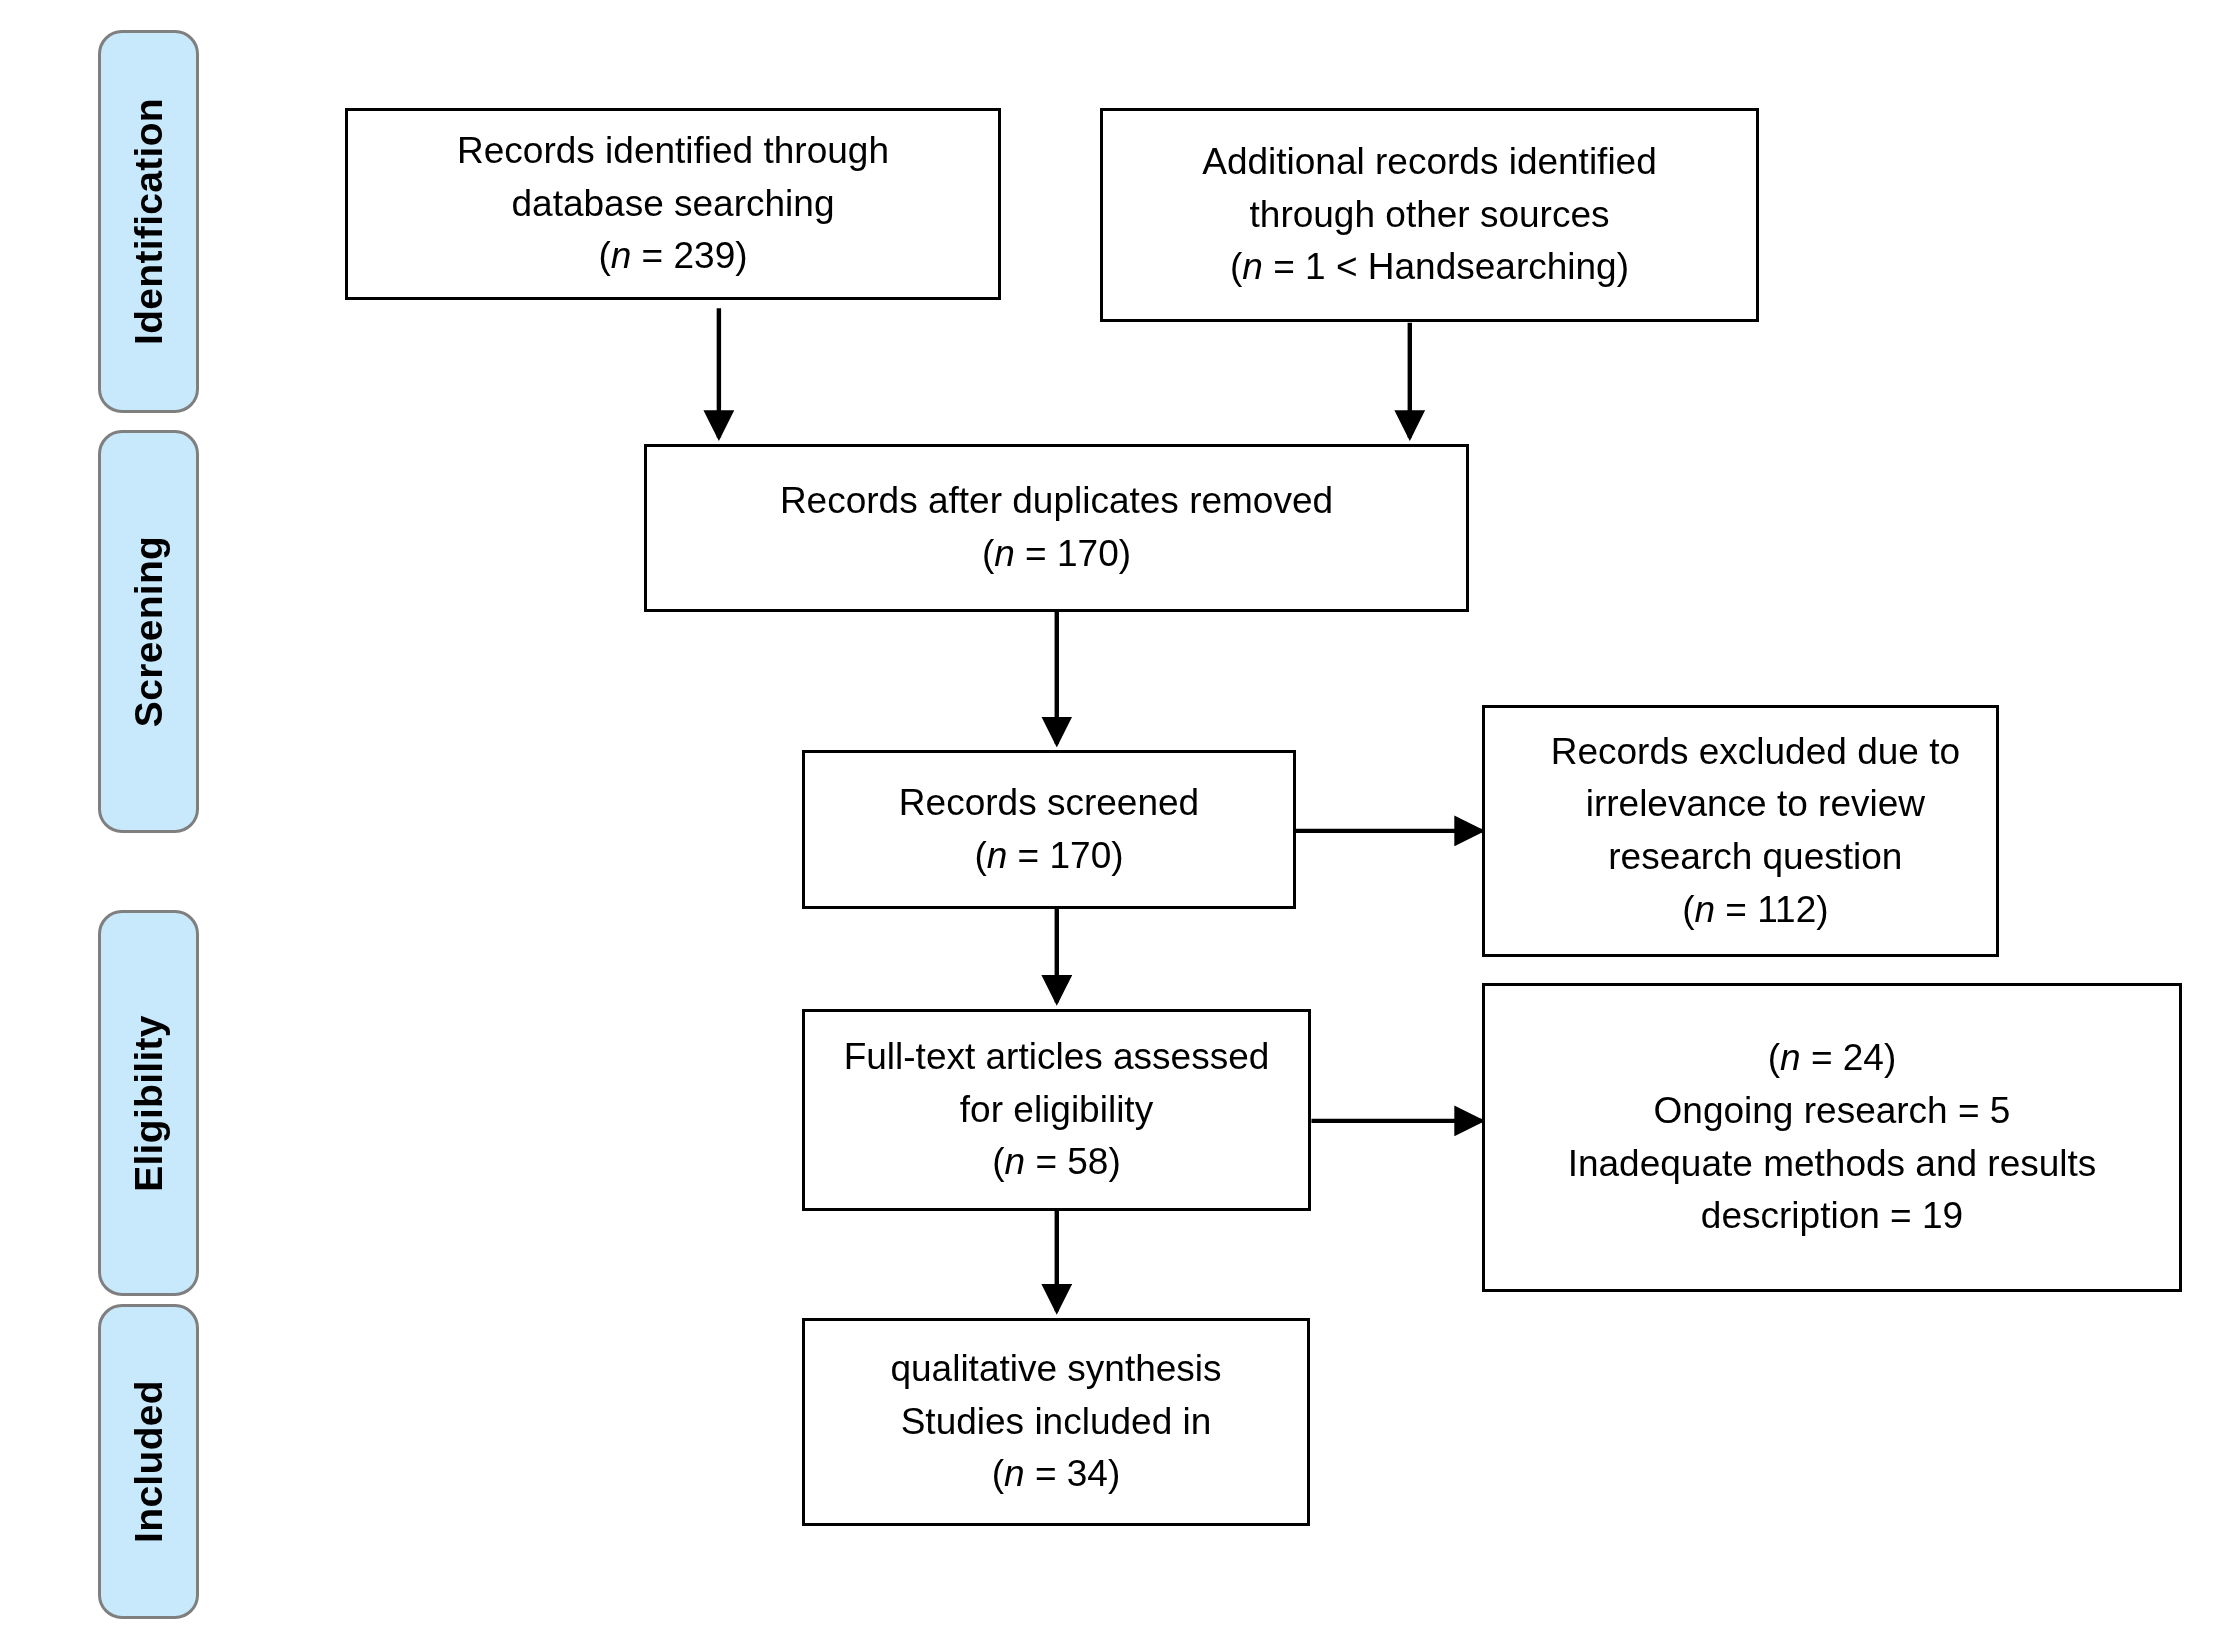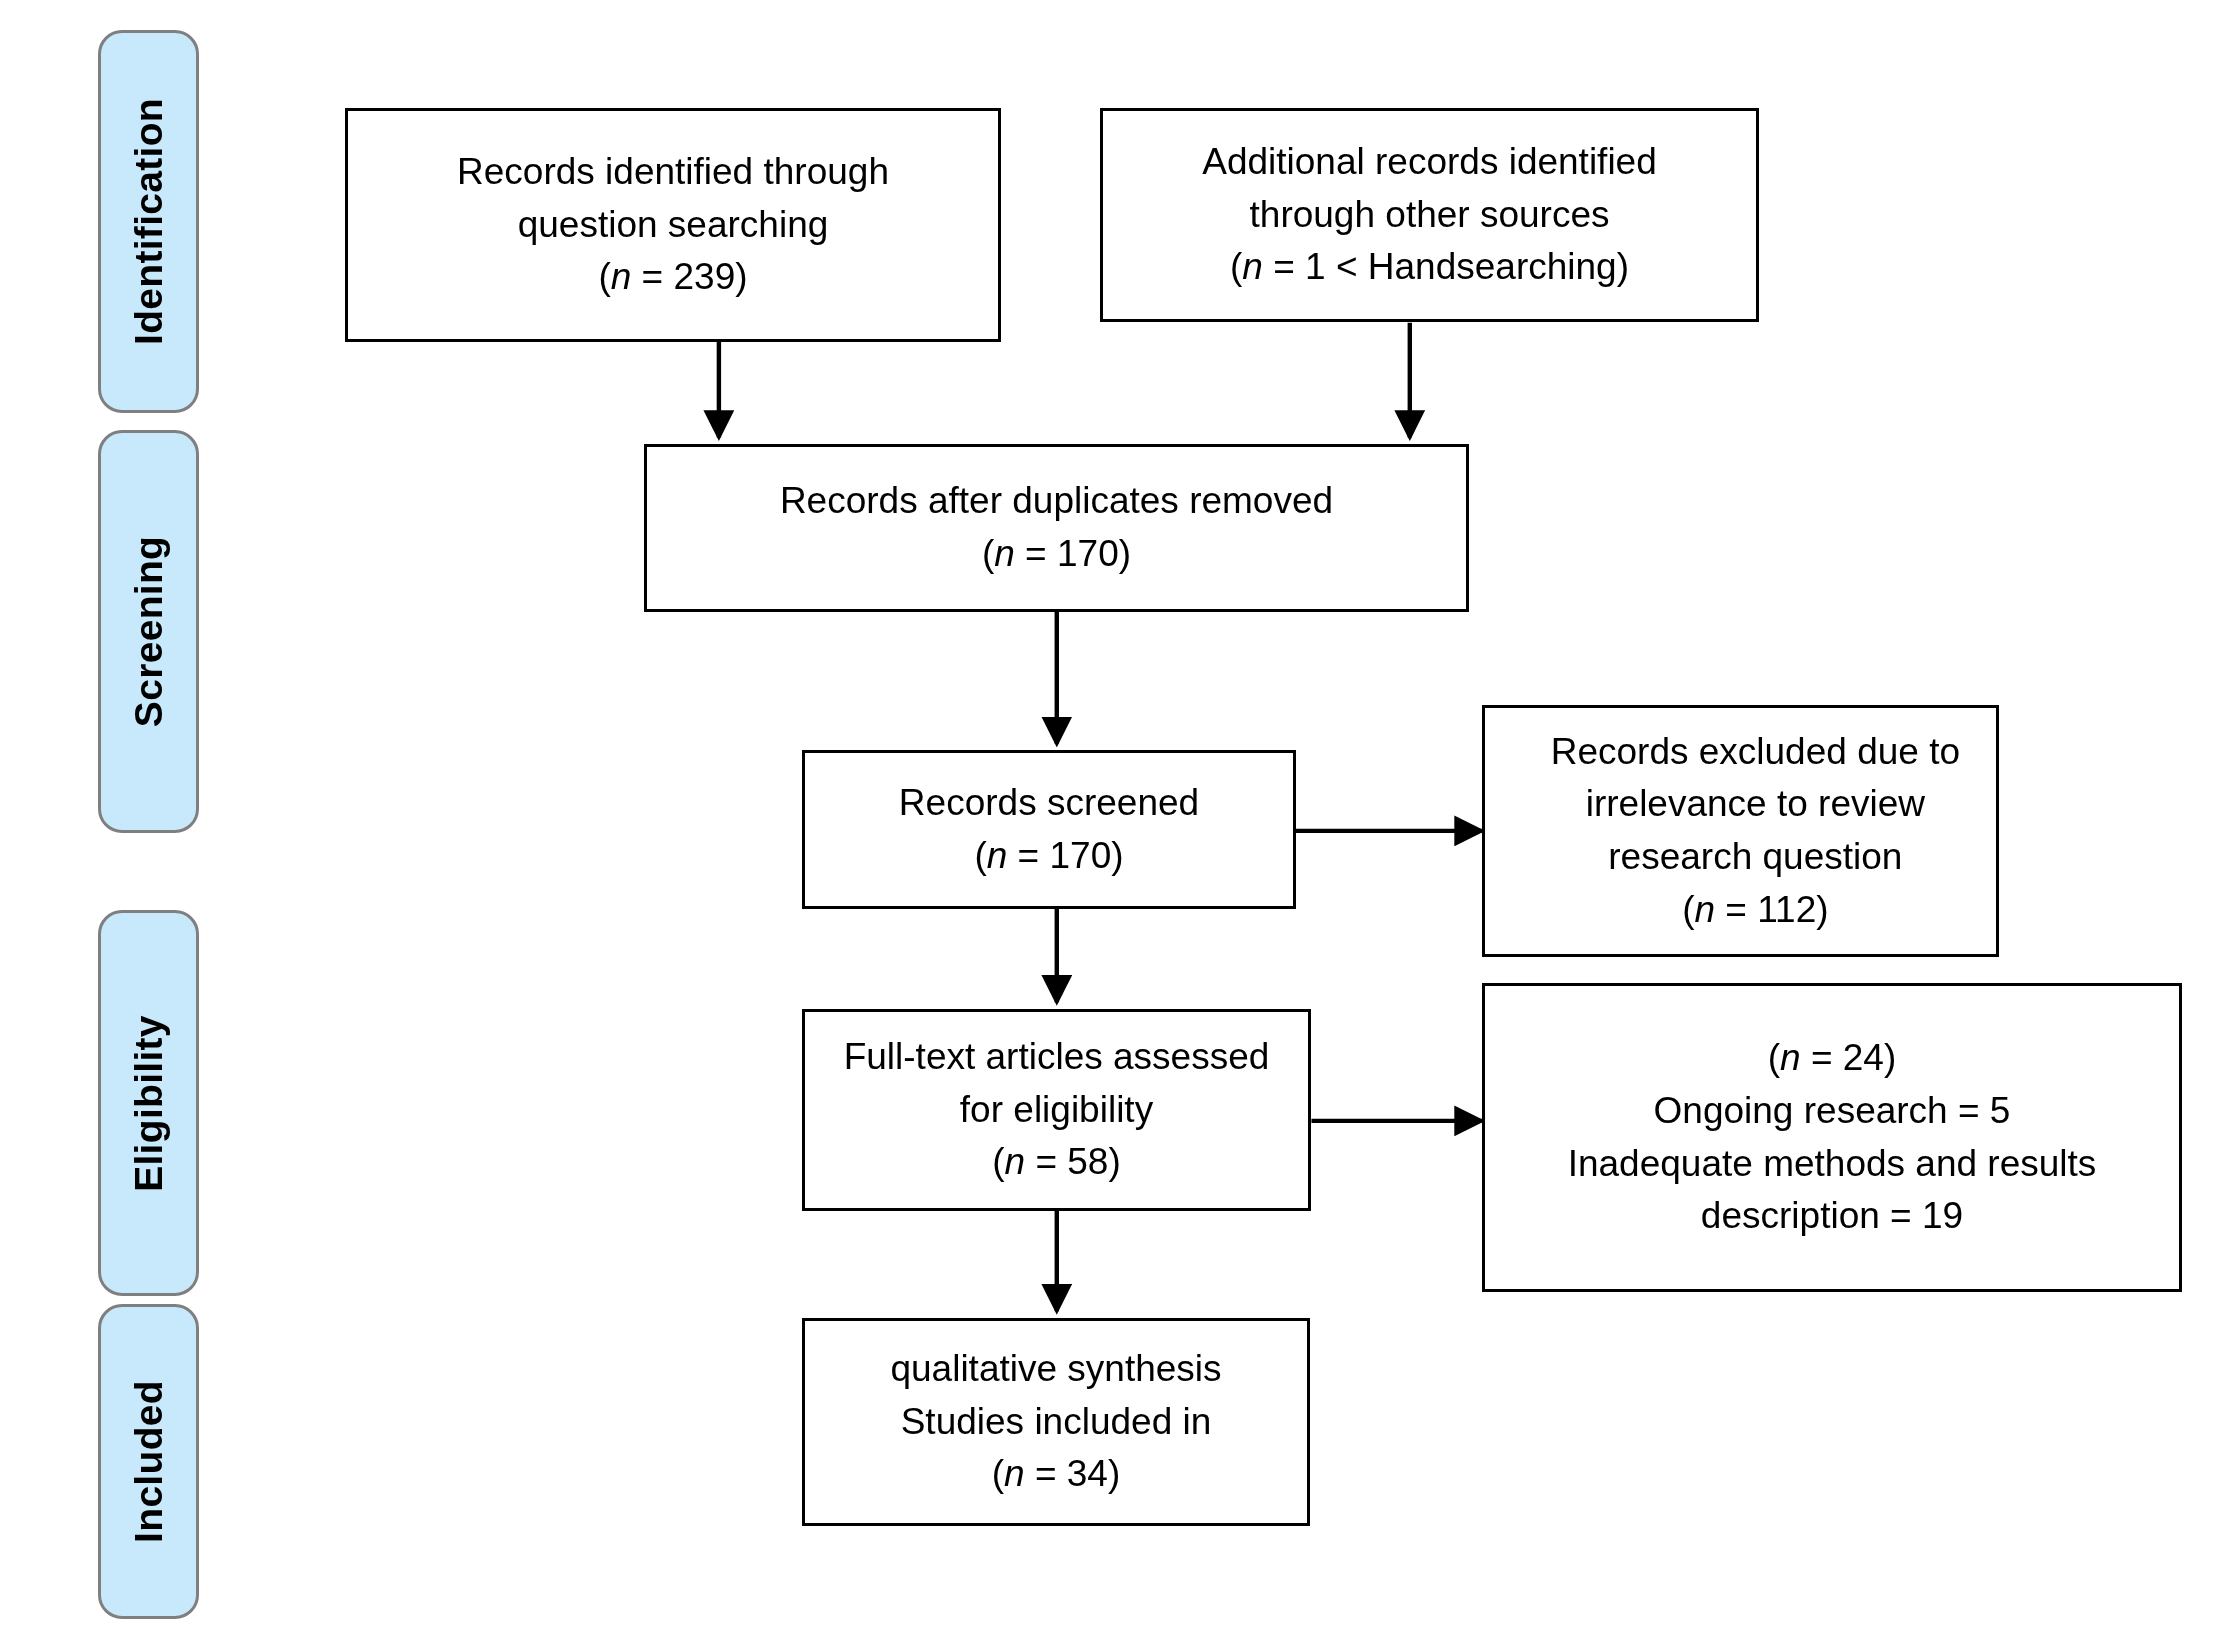--- a/index.html
+++ b/index.html
@@ -102,23 +102,23 @@
 
     <line x1="2055" y1="1318" x2="2350" y2="1318" stroke="#000000" stroke-width="7" marker-end="url(#arrowhead)"></line>
 
     <line x1="1676" y1="1442" x2="1676" y2="1590" stroke="#000000" stroke-width="7" marker-end="url(#arrowhead)"></line>
 
     <line x1="2080" y1="1778" x2="2350" y2="1778" stroke="#000000" stroke-width="7" marker-end="url(#arrowhead)"></line>
 
     <line x1="1676" y1="1920" x2="1676" y2="2080" stroke="#000000" stroke-width="7" marker-end="url(#arrowhead)"></line>
   </svg>
 
-  <div class="flow-box" style="left:345px; top:108px; width:656px; height:234px;">
+  <div class="flow-box" style="left:345px; top:108px; width:656px; height:192px;">
     <span class="line">Records identified through</span>
-    <span class="line">question searching</span>
+    <span class="line">database searching</span>
     <span class="line"><span>(</span><span class="nvar">n</span><span> = 239)</span></span>
   </div>
 
   <div class="flow-box" style="left:1100px; top:108px; width:659px; height:214px;">
     <span class="line">Additional records identified</span>
     <span class="line">through other sources</span>
     <span class="line"><span>(</span><span class="nvar">n</span><span> = 1 &lt; Handsearching)</span></span>
   </div>
 
   <div class="flow-box" style="left:644px; top:444px; width:825px; height:168px;text-align:center;">

